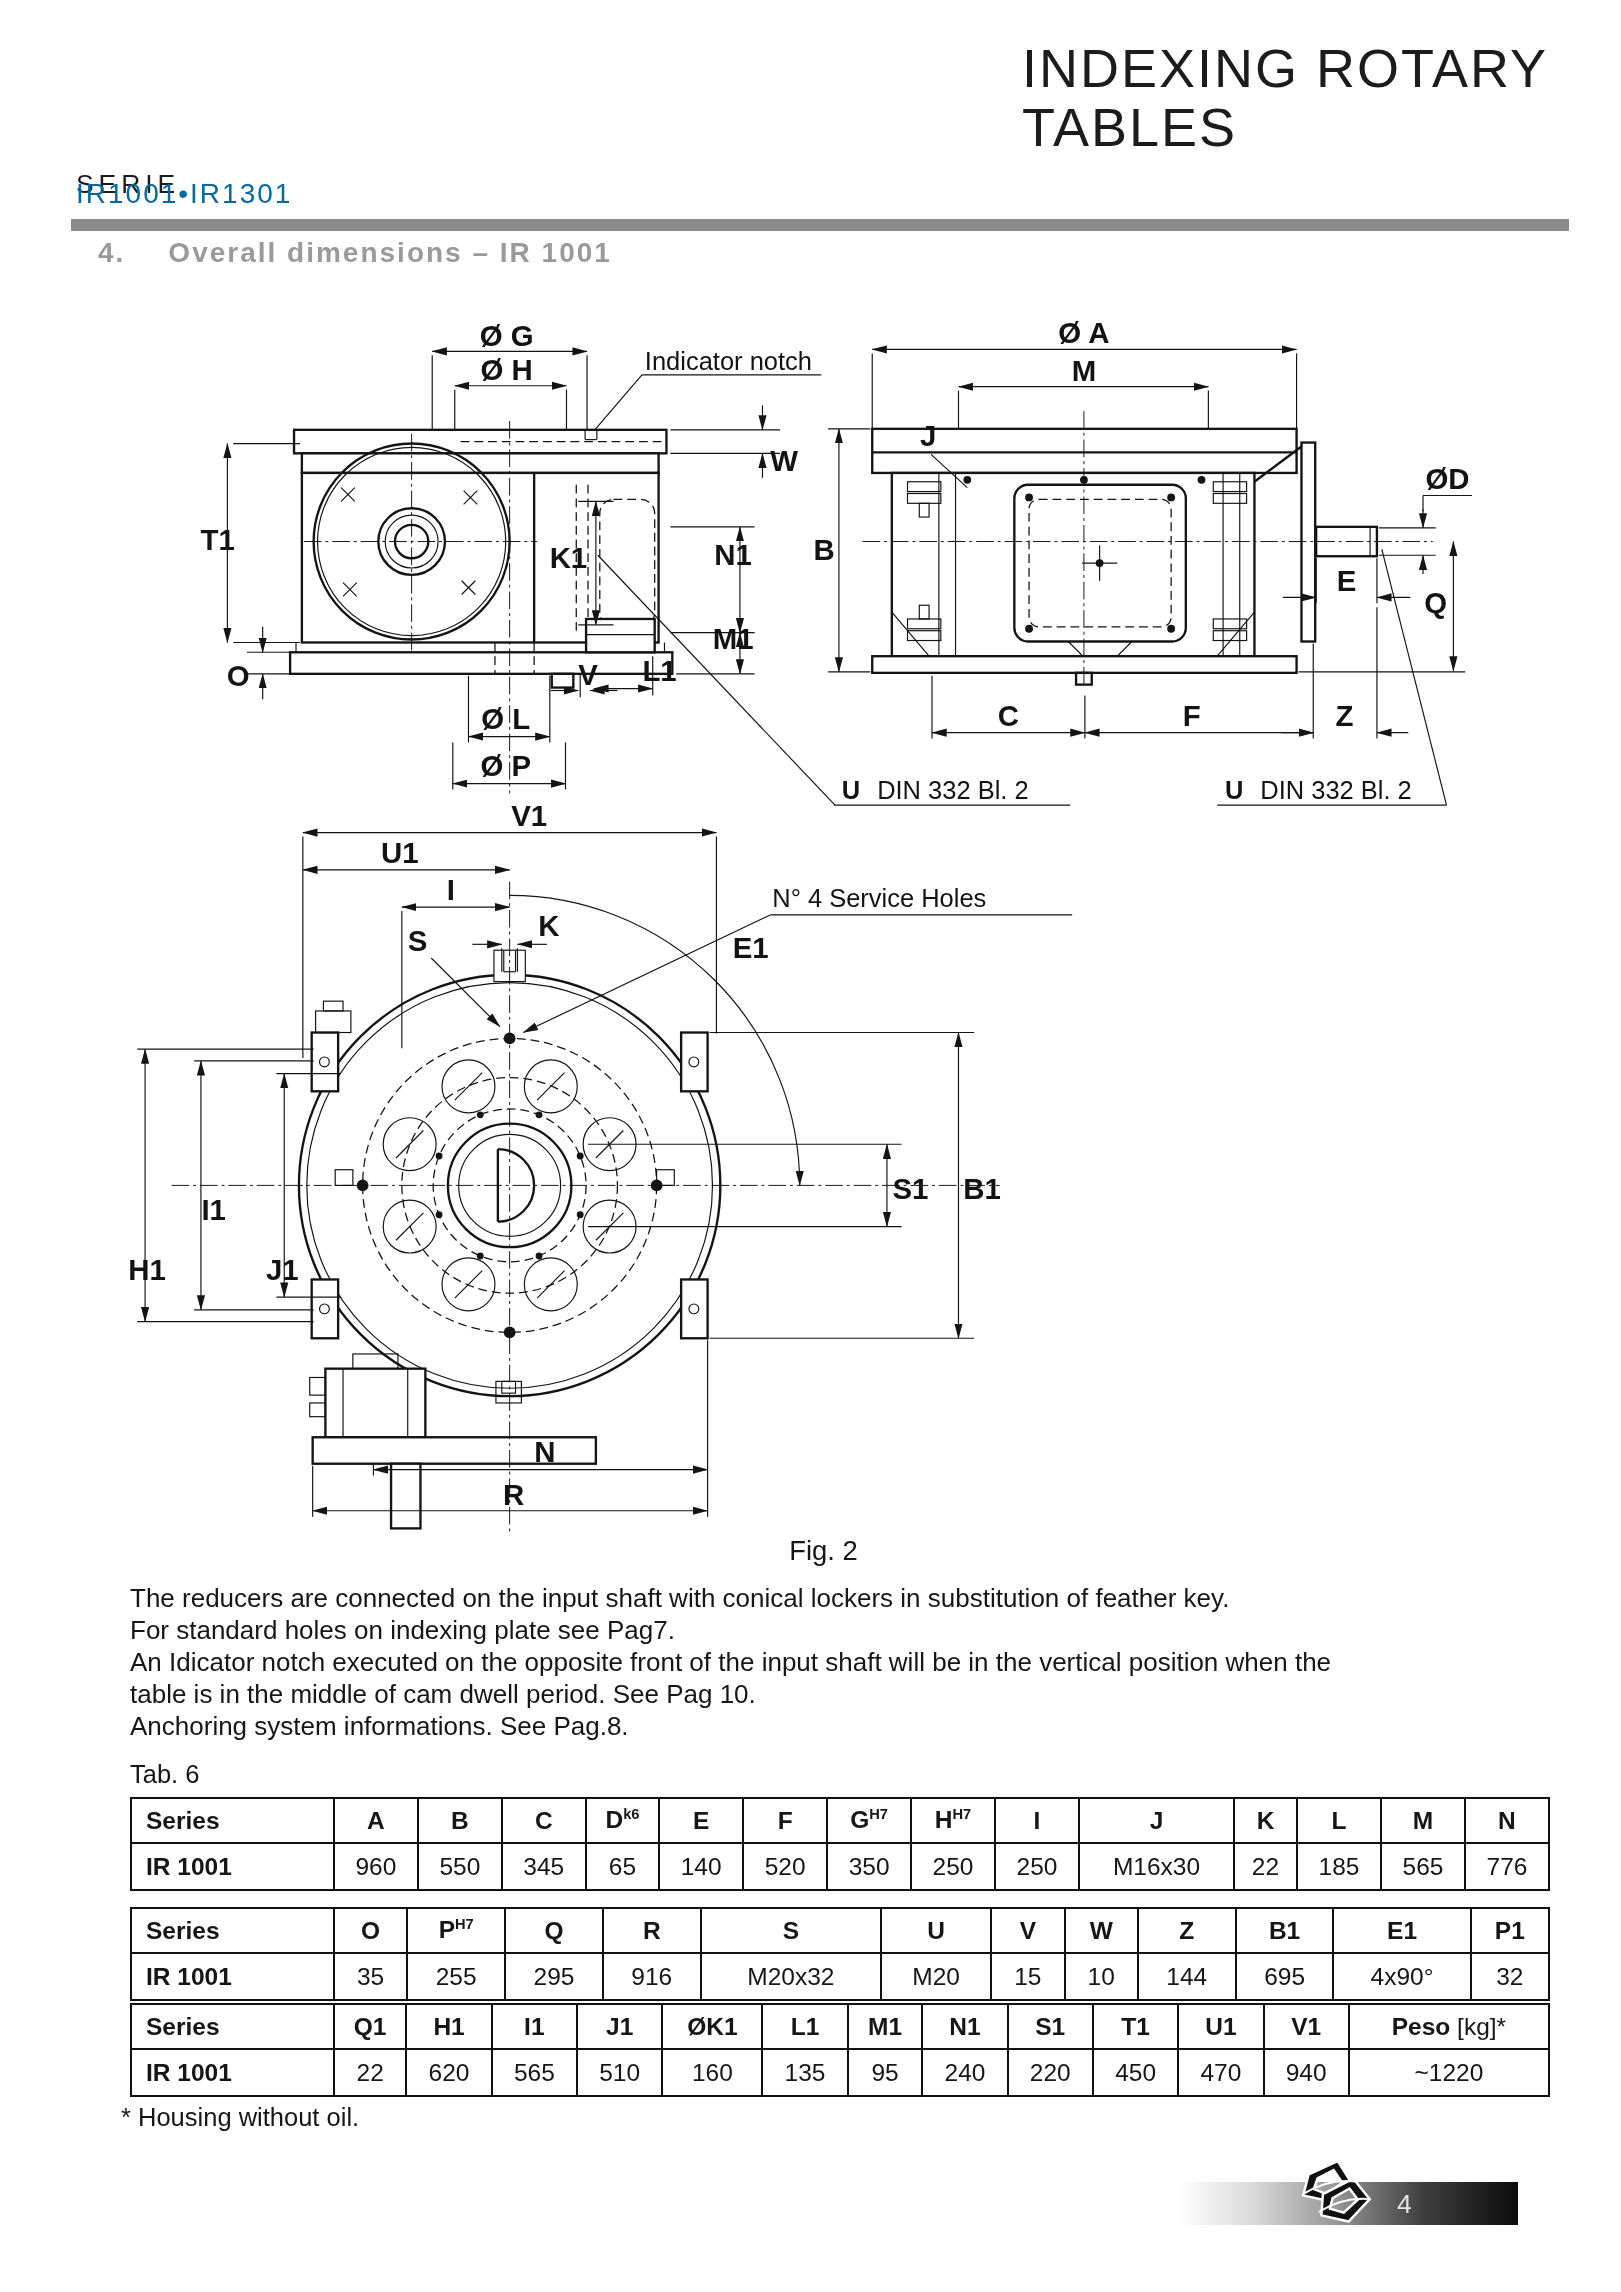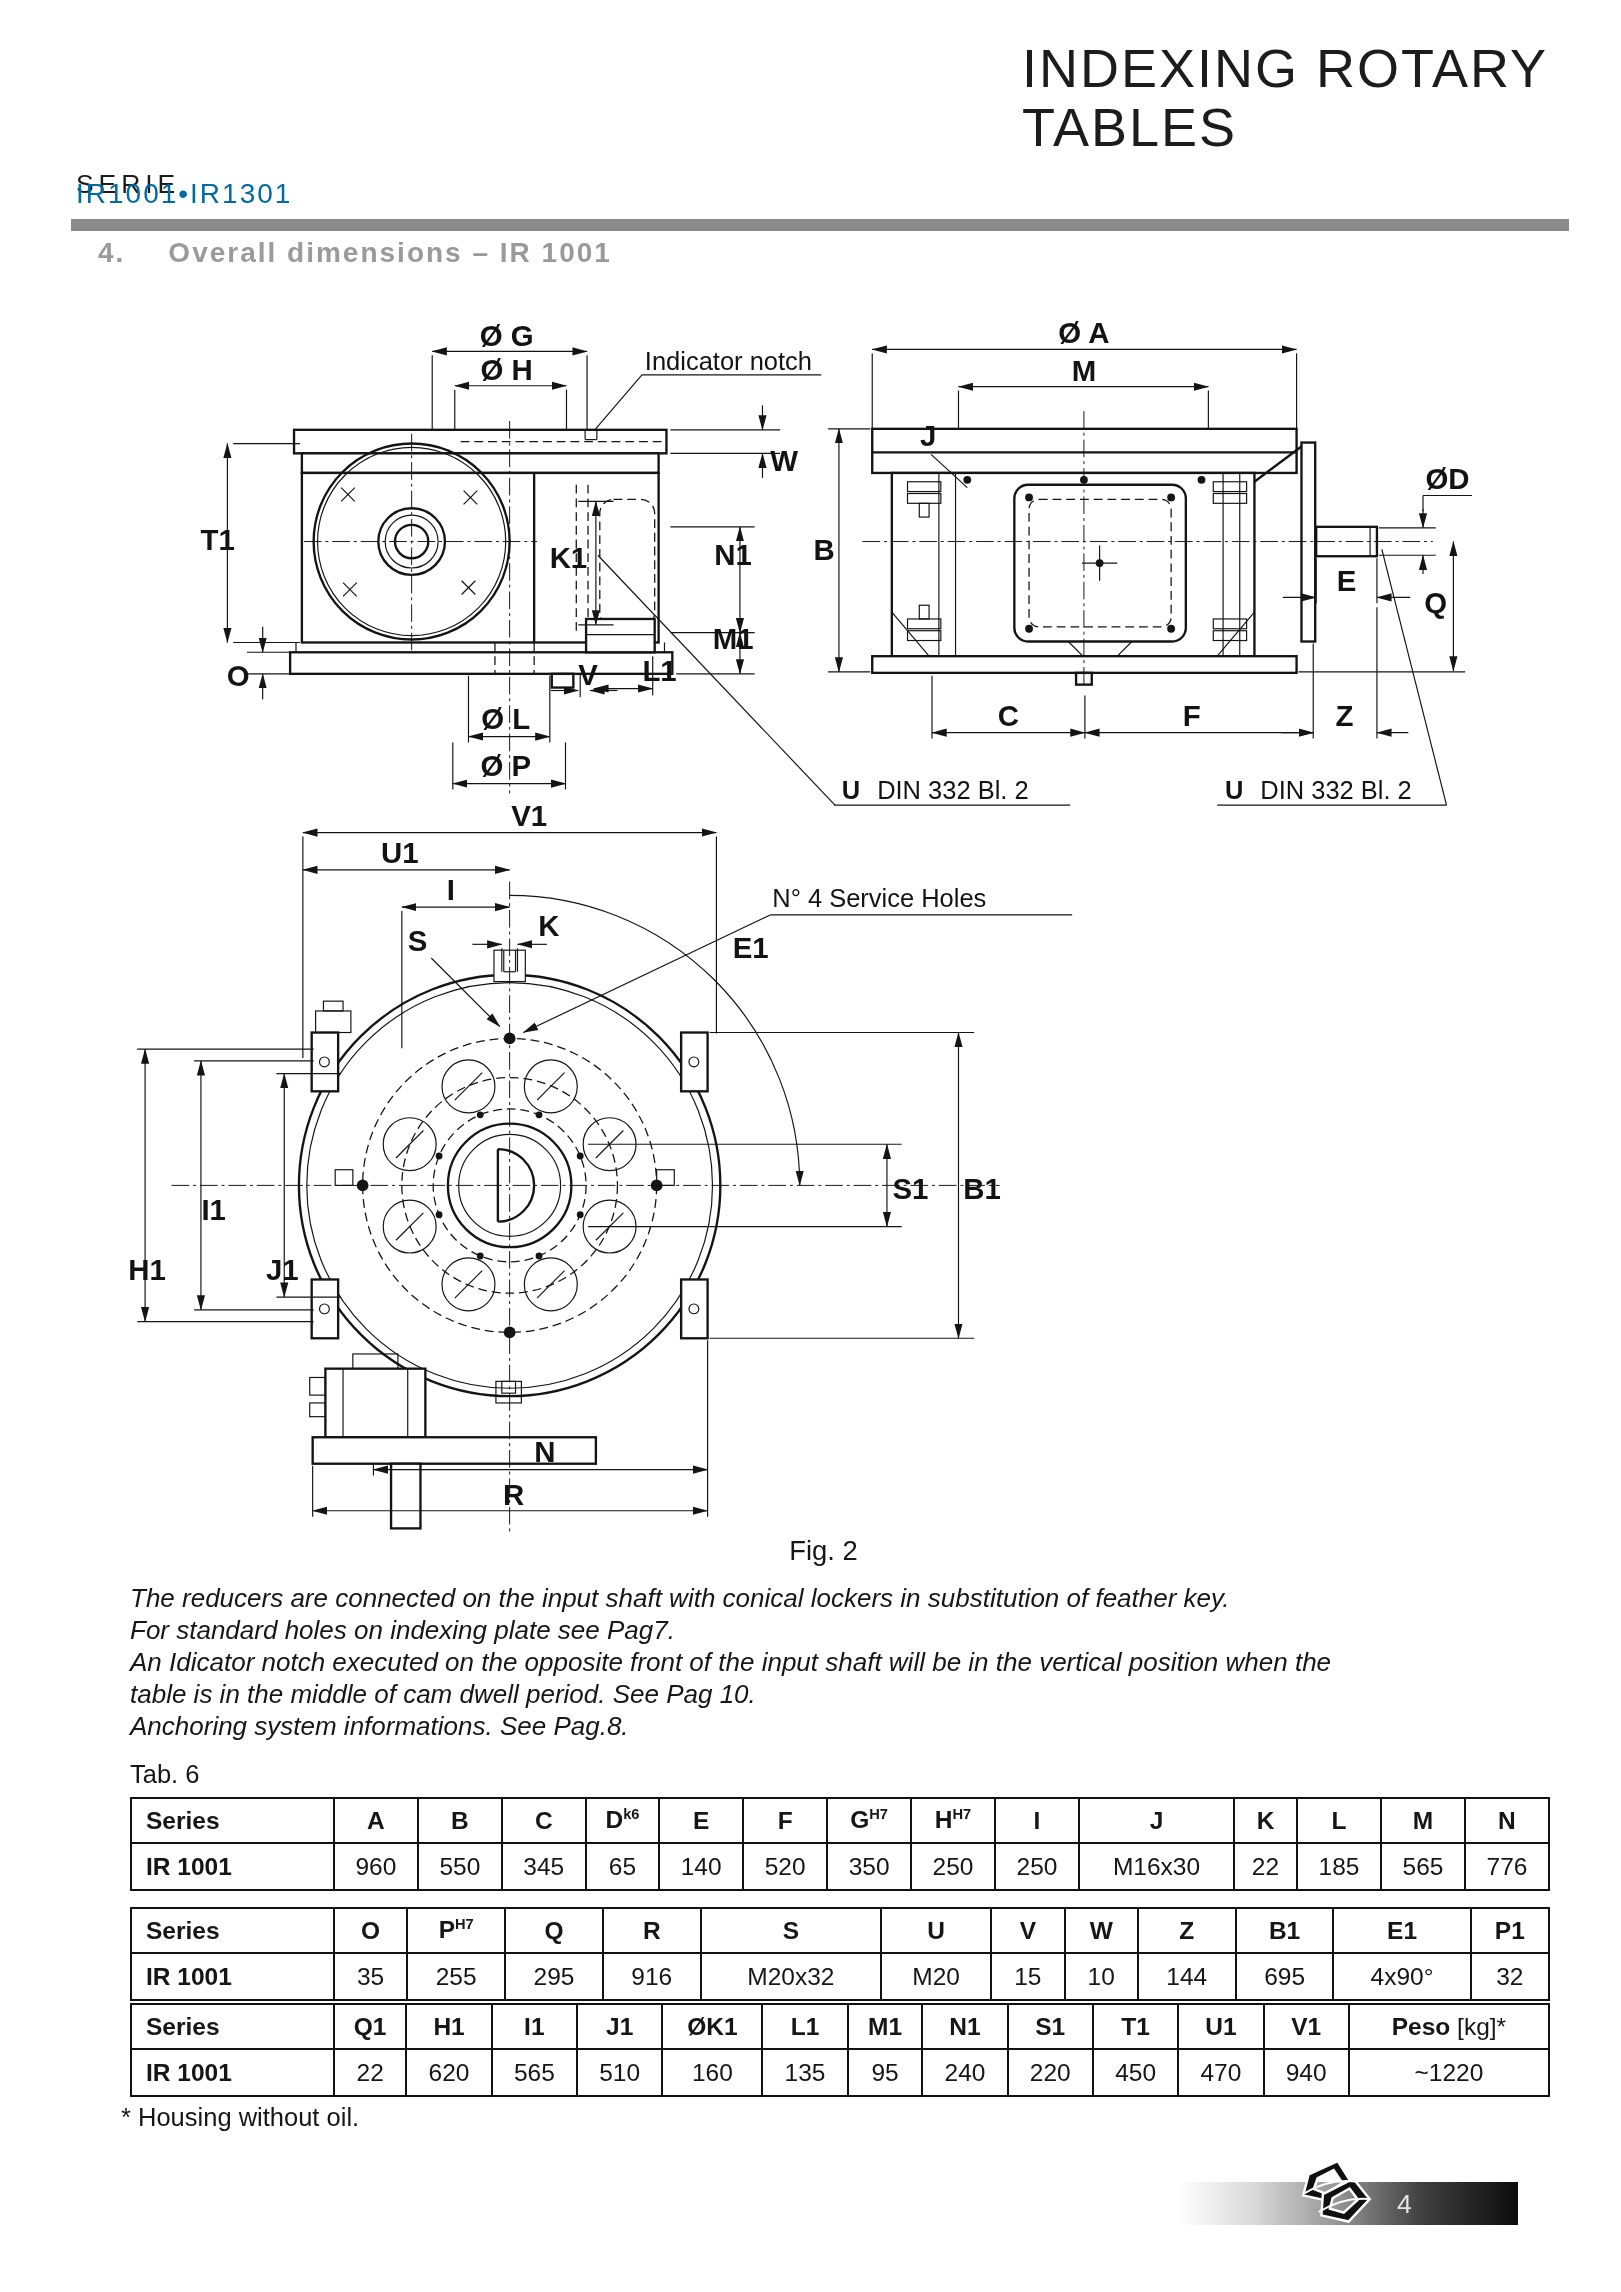--- a/index.html
+++ b/index.html
@@ -23,21 +23,21 @@
   .d{stroke:#141414;stroke-width:1.3;fill:none;stroke-dasharray:9 5;}
   .cl{stroke:#141414;stroke-width:1;fill:none;stroke-dasharray:18 4 3 4;}
   .dm{stroke:#141414;stroke-width:1.2;fill:none;}
   .dot{fill:#141414;stroke:none;}
   text.dimB{font-family:"Liberation Sans",sans-serif;font-size:30px;font-weight:bold;fill:#131313;}
   text.note{font-family:"Liberation Sans",sans-serif;font-size:26px;fill:#131313;}
   text.noteB{font-family:"Liberation Sans",sans-serif;font-size:26px;font-weight:bold;fill:#131313;}
   .fig-caption{position:absolute;left:0;top:1535px;width:1647px;text-align:center;font-size:27.4px;}
   
   .notes{position:absolute;left:130px;top:1582px;width:1392px;font-size:26px;line-height:32px;}
-  .notes p{margin:0;font-style:italic;}
+  .notes p{margin:0;}
   .tab-label{position:absolute;left:130px;top:1760px;font-size:25.5px;}
   
   table{position:absolute;left:130px;border-collapse:collapse;border:2.9px solid #111;width:1420px;}
   #tbl0{top:1797px;} #tbl1{top:1907px;} #tbl2{top:2003px;}
   th,td{border:2px solid #111;font-size:24.5px;text-align:center;padding:2px 5.9px;height:39px;}
   th{font-weight:bold;}
   td{height:41px;}
   th.series,td.series{text-align:left;padding-left:14px;width:181px;font-weight:bold;}
   sup{font-size:14.7px;font-weight:bold;}
   th .reg{font-weight:normal;margin-top:44px;}

